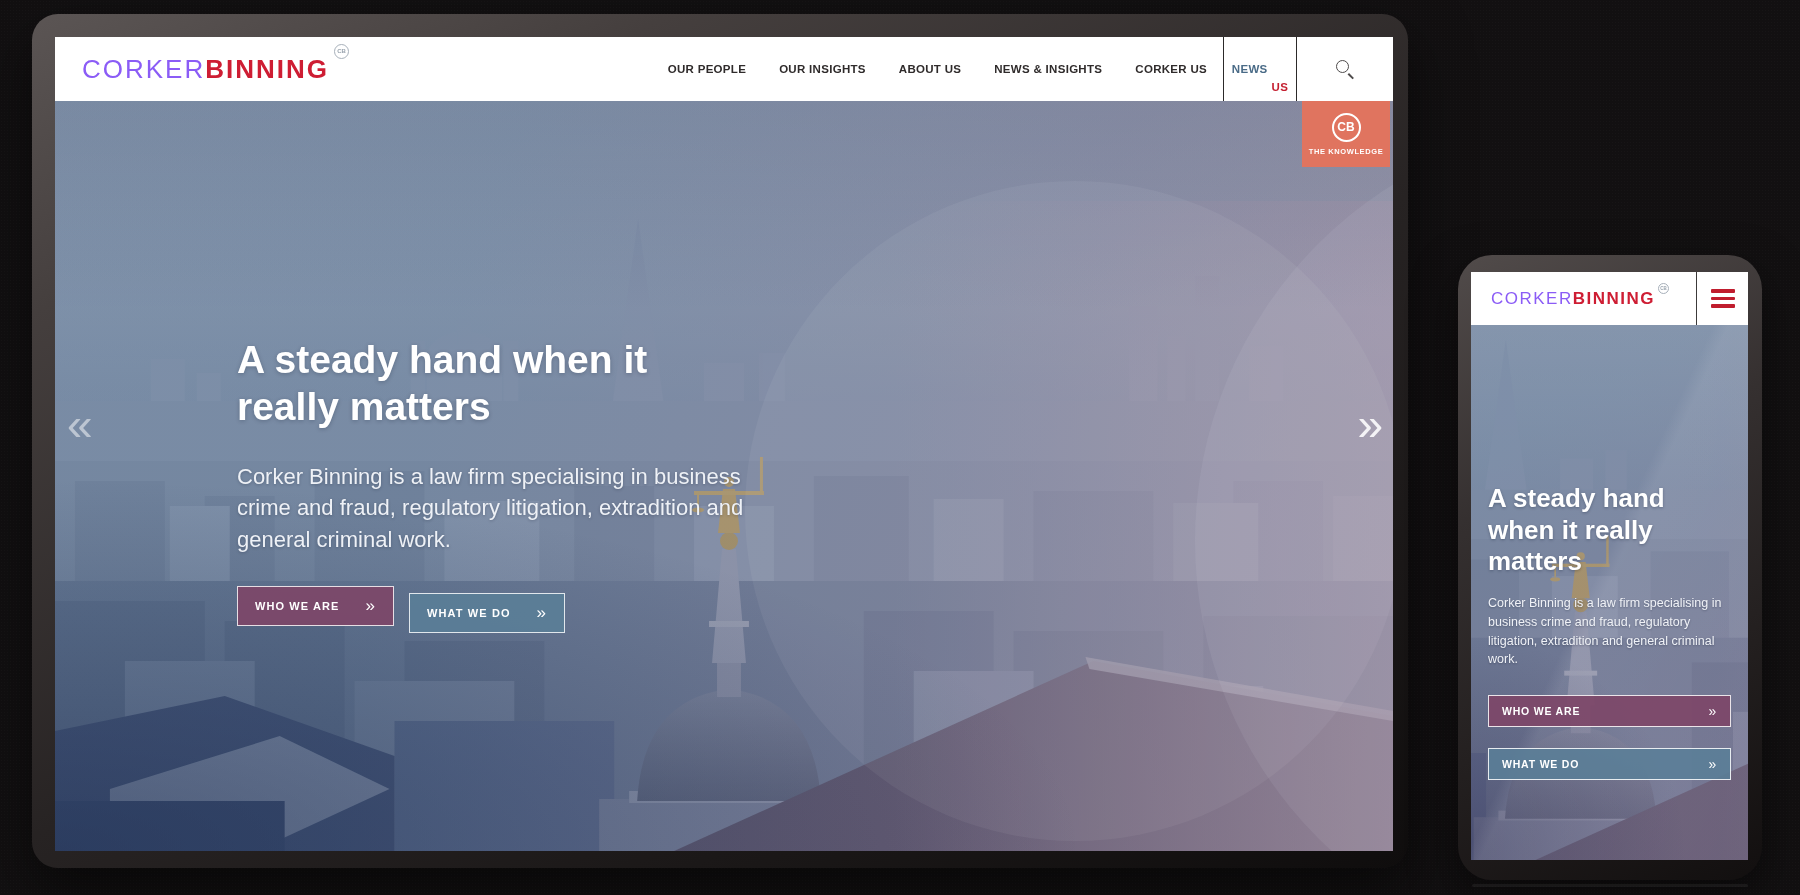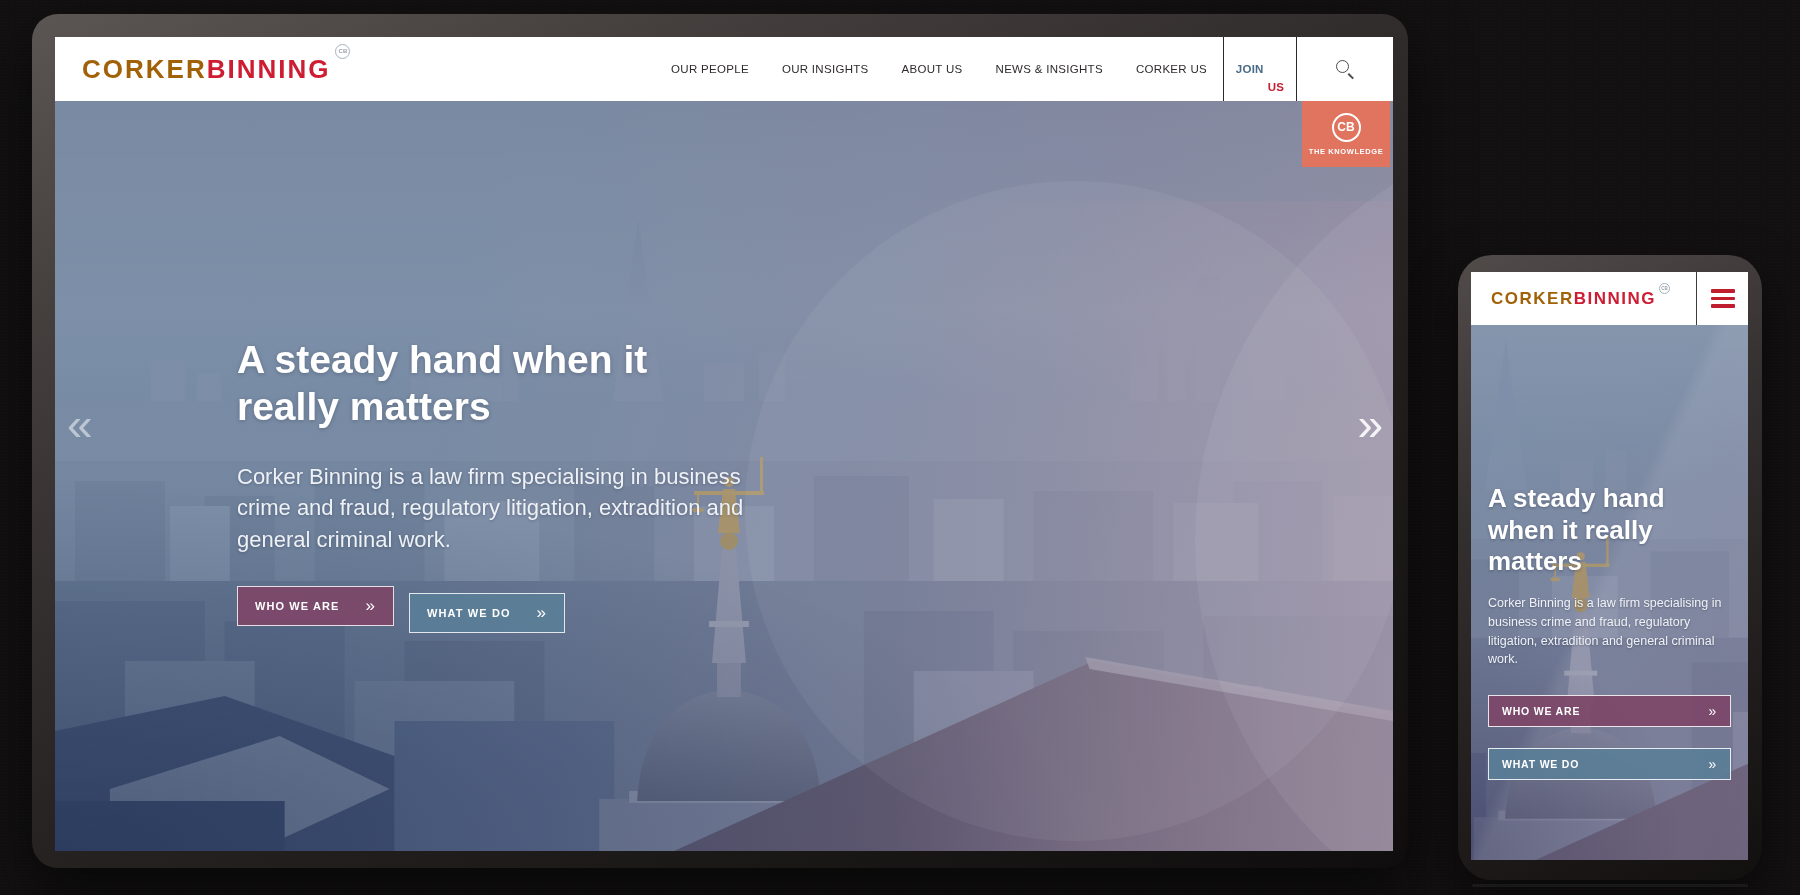--- a/index.html
+++ b/index.html
@@ -21,30 +21,30 @@
   }
   .screen-desktop {
     position: absolute; left: 23px; top: 23px; width: 1338px; height: 814px;
     background: #fff; overflow: hidden;
   }
 
   
   .navbar { height: 64px; display: flex; align-items: stretch; background: #fff; position: relative; z-index: 3; }
   .brand { display: flex; align-items: center; padding-left: 27px; cursor: pointer; }
   .brand-text { position: relative; font-size: 26px; letter-spacing: 2px; font-weight: 500; white-space: nowrap; }
-  .brand-p1 { color: #a16207; font-weight: bold; }
+  .brand-p1 { color: #8b5cf6; }
   .brand-p2 { color: #ce1d33; font-weight: bold; }
   .brand-mark {
     position: absolute; top: -10px; right: -20px; width: 15px; height: 15px;
     border: 1px solid #a7b0ba; border-radius: 50%;
     display: flex; align-items: center; justify-content: center;
     font-size: 6px; font-weight: 700; color: #98a2ad; letter-spacing: 0;
   }
   .nav-links { display: flex; align-items: center; gap: 33px; margin-left: auto; margin-right: 16px; list-style: none; }
-  .nav-link { font-size: 11.5px; font-weight: 400; color: #2f2b2b; letter-spacing: .3px; cursor: pointer; white-space: nowrap; }
+  .nav-link { font-size: 11.5px; font-weight: 700; color: #2f2b2b; letter-spacing: .3px; cursor: pointer; white-space: nowrap; }
   .join-cell {
     width: 74px; border-left: 1px solid #2c2a2a; border-right: 1px solid #2c2a2a;
     display: flex; align-items: center; justify-content: center; gap: 4px;
     font-size: 11.5px; font-weight: 700; letter-spacing: .3px; cursor: pointer;
   }
   .join-1 { color: #4a6b87; } .join-2 { color: #c41f30; margin-top: 36px; }
   .search-cell { width: 96px; display: flex; align-items: center; justify-content: center; cursor: pointer; }
   .search-icon { position: relative; width: 18px; height: 18px; }
   .search-icon::before {
     content: ""; position: absolute; left: 0; top: 0; width: 11px; height: 11px;
@@ -262,21 +262,21 @@
         </span>
       </a>
       <ul class="nav-links">
         <li class="nav-link">OUR PEOPLE</li>
         <li class="nav-link">OUR INSIGHTS</li>
         <li class="nav-link">ABOUT US</li>
         <li class="nav-link">NEWS &amp; INSIGHTS</li>
         <li class="nav-link">CORKER US</li>
       </ul>
       <div class="join-cell">
-        <span class="join-1">JOIN</span>
+        <span class="join-1">NEWS</span>
         <span class="join-2">US</span>
       </div>
       <div class="search-cell">
         <span class="search-icon"></span>
       </div>
     </div>
 
     <div class="badge-knowledge">
       <span class="roundel">CB</span>
       <span class="badge-label">THE KNOWLEDGE</span>

